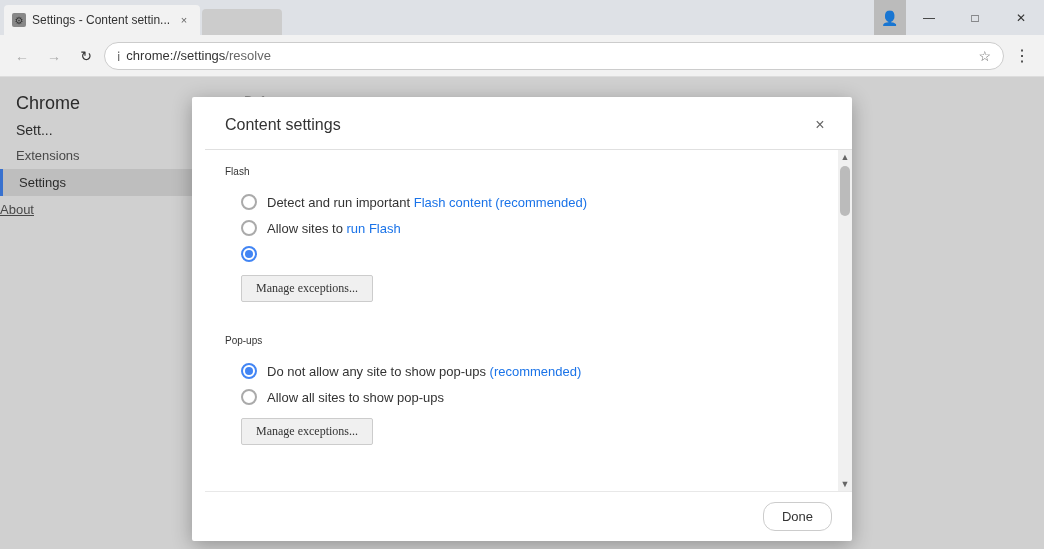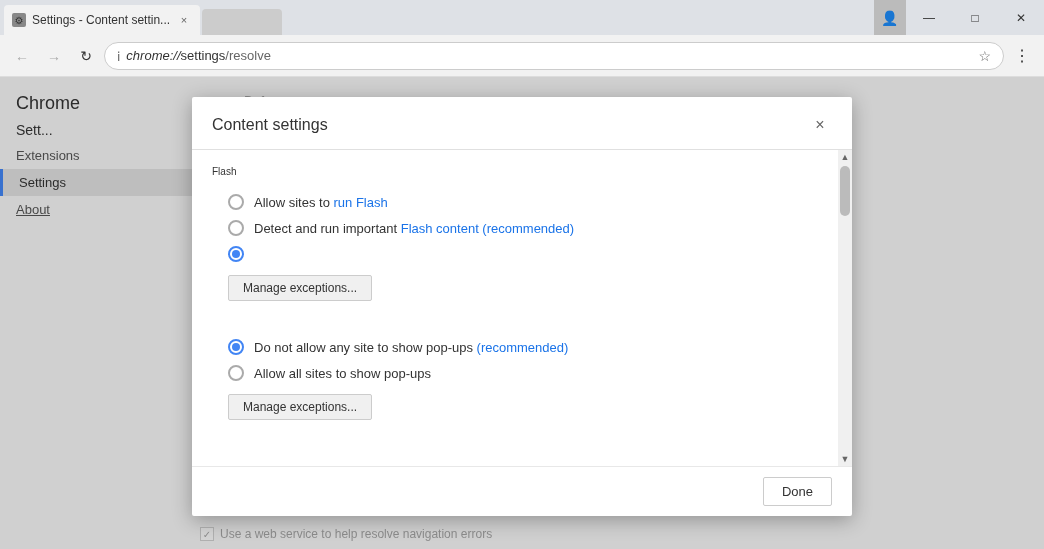--- a/index.html
+++ b/index.html
@@ -134,21 +134,21 @@
       display: flex;
       align-items: center;
       padding: 0 12px;
       gap: 6px;
     }
     .omnibox-url {
       flex: 1;
       font-size: 13px;
       color: #333;
     }
-    .omnibox-url span.scheme { color: #333; font-style: italic; }
+    .omnibox-url span.scheme { color: #333; }
     .omnibox-url span.host { color: #333; font-weight: normal; }
     .omnibox-url span.path { color: #666; }
     .star-icon {
       font-size: 14px;
       color: #666;
       cursor: pointer;
     }
     .menu-btn {
       width: 28px;
       height: 28px;
@@ -193,21 +193,21 @@
       color: #555;
       cursor: pointer;
     }
     .sidebar-item.active {
       background: #e0e0e0;
       border-left: 3px solid #4285f4;
       color: #333;
       font-weight: 500;
     }
     .sidebar-about {
-      padding: 6px 16px;
+      padding: 6px 0;
       font-size: 13px;
       color: #555;
       cursor: pointer;
       text-decoration: underline;
     }
 
     
     .content-behind {
       flex: 1;
       background: #f5f5f5;
@@ -233,20 +233,21 @@
     
     .dialog {
       background: white;
       width: 660px;
       max-height: 470px;
       border-radius: 2px;
       box-shadow: 0 4px 20px rgba(0,0,0,0.3);
       display: flex;
       flex-direction: column;
       position: relative;
+      padding-left: 13px;
     }
     .dialog-header {
       display: flex;
       align-items: center;
       justify-content: space-between;
       padding: 16px 20px 12px;
       border-bottom: 1px solid #e0e0e0;
     }
     .dialog-title {
       font-size: 16px;
@@ -324,41 +325,42 @@
     .manage-btn {
       background: #f0f0f0;
       border: 1px solid #ccc;
       padding: 5px 14px;
       font-size: 12px;
       color: #333;
       cursor: pointer;
       border-radius: 2px;
       margin-top: 8px;
       margin-left: 16px;
+      font-family: Liberation Serif, serif;
     }
 
     .section-divider {
       height: 1px;
       margin: 16px 0;
     }
 
     .dialog-footer {
       padding: 10px 20px;
       display: flex;
       justify-content: flex-end;
       border-top: 1px solid #e8e8e8;
     }
     .done-btn {
       background: white;
       border: 1px solid #ccc;
       padding: 6px 18px;
       font-size: 13px;
       color: #333;
       cursor: pointer;
-      border-radius: 2px;
+      border-radius: 12px;
     }
 
     
     .bg-checkbox-row {
       display: flex;
       align-items: center;
       gap: 8px;
       margin: 6px 0;
     }
     .bg-checkbox {
@@ -464,40 +466,41 @@
     </div>
 
     <div class="dialog-body">
 
       <div>
         <div class="section-title">Flash</div>
 
         
         <div class="radio-item">
           <div class="radio-input"></div>
-          <span class="radio-label">Allow sites to <span class="link">run Flash</span></span>
+          <span class="radio-label">Detect and run important <span class="link recommended">Flash content (recommended)</span></span>
         </div>
 
         
         <div class="radio-item">
           <div class="radio-input"></div>
-          <span class="radio-label">Detect and run important <span class="link recommended">Flash content (recommended)</span></span>
+          <span class="radio-label">Allow sites to <span class="link">run Flash</span></span>
         </div>
 
         
         <div class="radio-item">
           <div class="radio-input checked"></div>
         </div>
 
         <button class="manage-btn">Manage exceptions...</button>
       </div>
 
       <div class="section-divider"></div>
 
       <div>
+        <div class="section-title">Pop-ups</div>
 
         
         <div class="radio-item">
           <div class="radio-input checked"></div>
           <span class="radio-label">Do not allow any site to show pop-ups <span class="link recommended">(recommended)</span></span>
         </div>
 
         
         <div class="radio-item">
           <div class="radio-input"></div>

